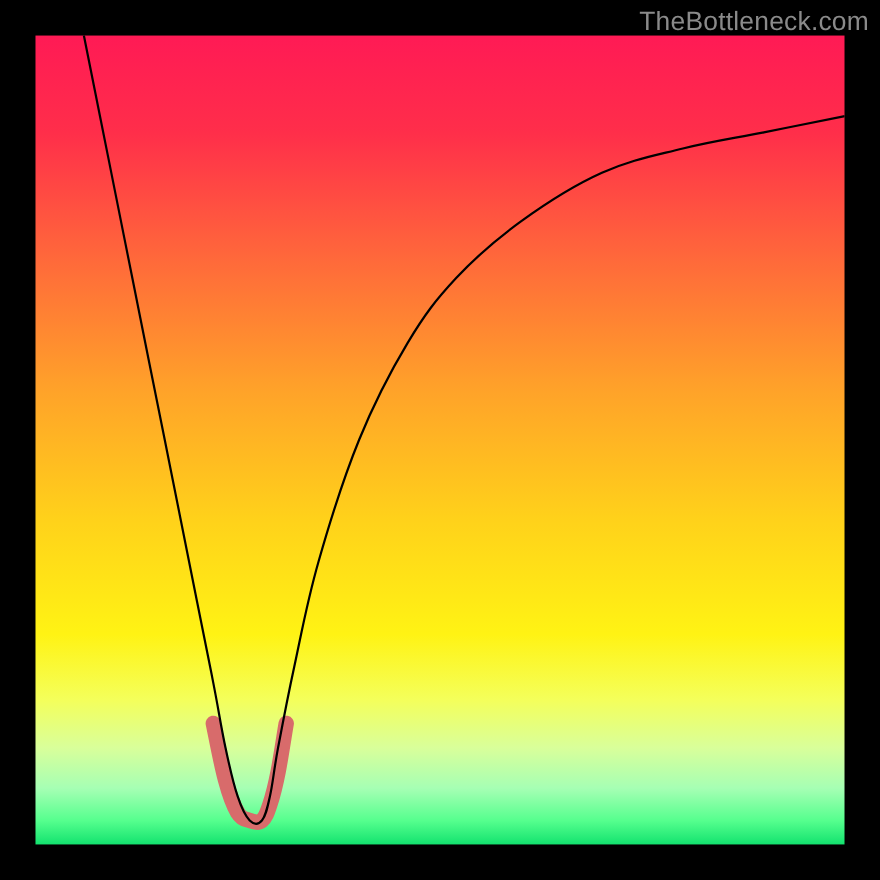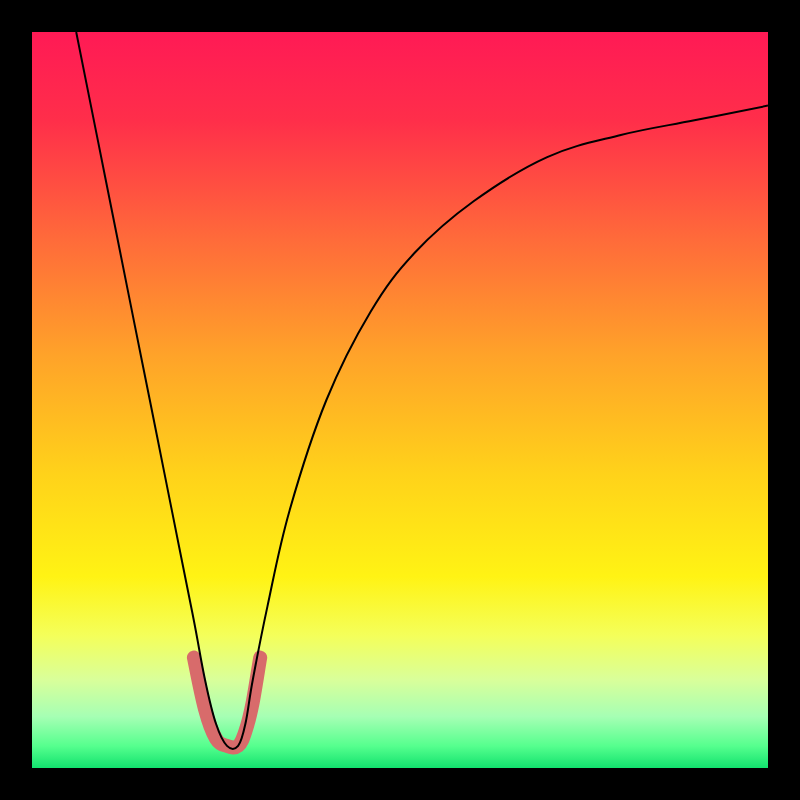--- a/index.html
+++ b/index.html
@@ -71,13 +71,14 @@
             <stop offset="100%" stop-color="#12e26e"></stop>
           </linearGradient>
       </defs>
       <rect x="0" y="0" width="736" height="736" fill="url(#bg-grad)"></rect>
     </svg>
     <svg class="curve" viewBox="0 0 736 736" preserveAspectRatio="none">
       <path id="highlight-path" fill="none" stroke="#d86b6b" stroke-width="14" stroke-linecap="round" stroke-linejoin="round" d="M 161.9 625.6 C 163.9 634.9, 169.0 662.5, 173.0 677.1 C 176.9 691.7, 180.0 699.9, 184.0 706.6 C 188.0 713.2, 191.1 712.6, 195.0 713.9 C 199.0 715.2, 202.8 716.6, 206.1 713.9 C 209.4 711.3, 210.8 707.1, 213.4 699.2 C 216.1 691.3, 218.2 683.0, 220.8 669.8 C 223.4 656.5, 226.8 633.5, 228.2 625.6"></path>
       <path id="main-curve" fill="none" stroke="#000000" stroke-width="2" d="M 44.2 0.0 C 46.8 13.2, 53.6 47.1, 58.9 73.6 C 64.2 100.1, 68.3 120.7, 73.6 147.2 C 78.9 173.7, 83.0 194.3, 88.3 220.8 C 93.6 247.3, 97.7 267.9, 103.0 294.4 C 108.3 320.9, 112.5 341.5, 117.8 368.0 C 123.1 394.5, 127.2 415.1, 132.5 441.6 C 137.8 468.1, 141.9 488.7, 147.2 515.2 C 152.5 541.7, 157.3 565.0, 161.9 588.8 C 166.6 612.6, 169.0 629.1, 173.0 647.7 C 176.9 666.2, 180.0 679.9, 184.0 691.8 C 188.0 703.8, 191.1 709.9, 195.0 713.9 C 199.0 717.9, 202.8 717.9, 206.1 713.9 C 209.4 709.9, 210.8 703.8, 213.4 691.8 C 216.1 679.9, 216.8 668.9, 220.8 647.7 C 224.8 626.5, 228.9 604.6, 235.5 574.1 C 242.1 543.6, 247.0 515.5, 257.6 478.4 C 268.2 441.3, 279.8 403.8, 294.4 368.0 C 309.0 332.2, 322.7 306.2, 338.6 279.7 C 354.5 253.2, 364.2 240.7, 382.7 220.8 C 401.3 200.9, 417.8 186.5, 441.6 169.3 C 465.4 152.1, 488.7 137.0, 515.2 125.1 C 541.7 113.2, 562.3 109.7, 588.8 103.0 C 615.3 96.4, 635.9 93.6, 662.4 88.3 C 688.9 83.0, 722.8 76.2, 736.0 73.6"></path>
     </svg>
   </div>
+  <div class="watermark">TheBottleneck.com</div>
 </div>
 
 </body></html>

